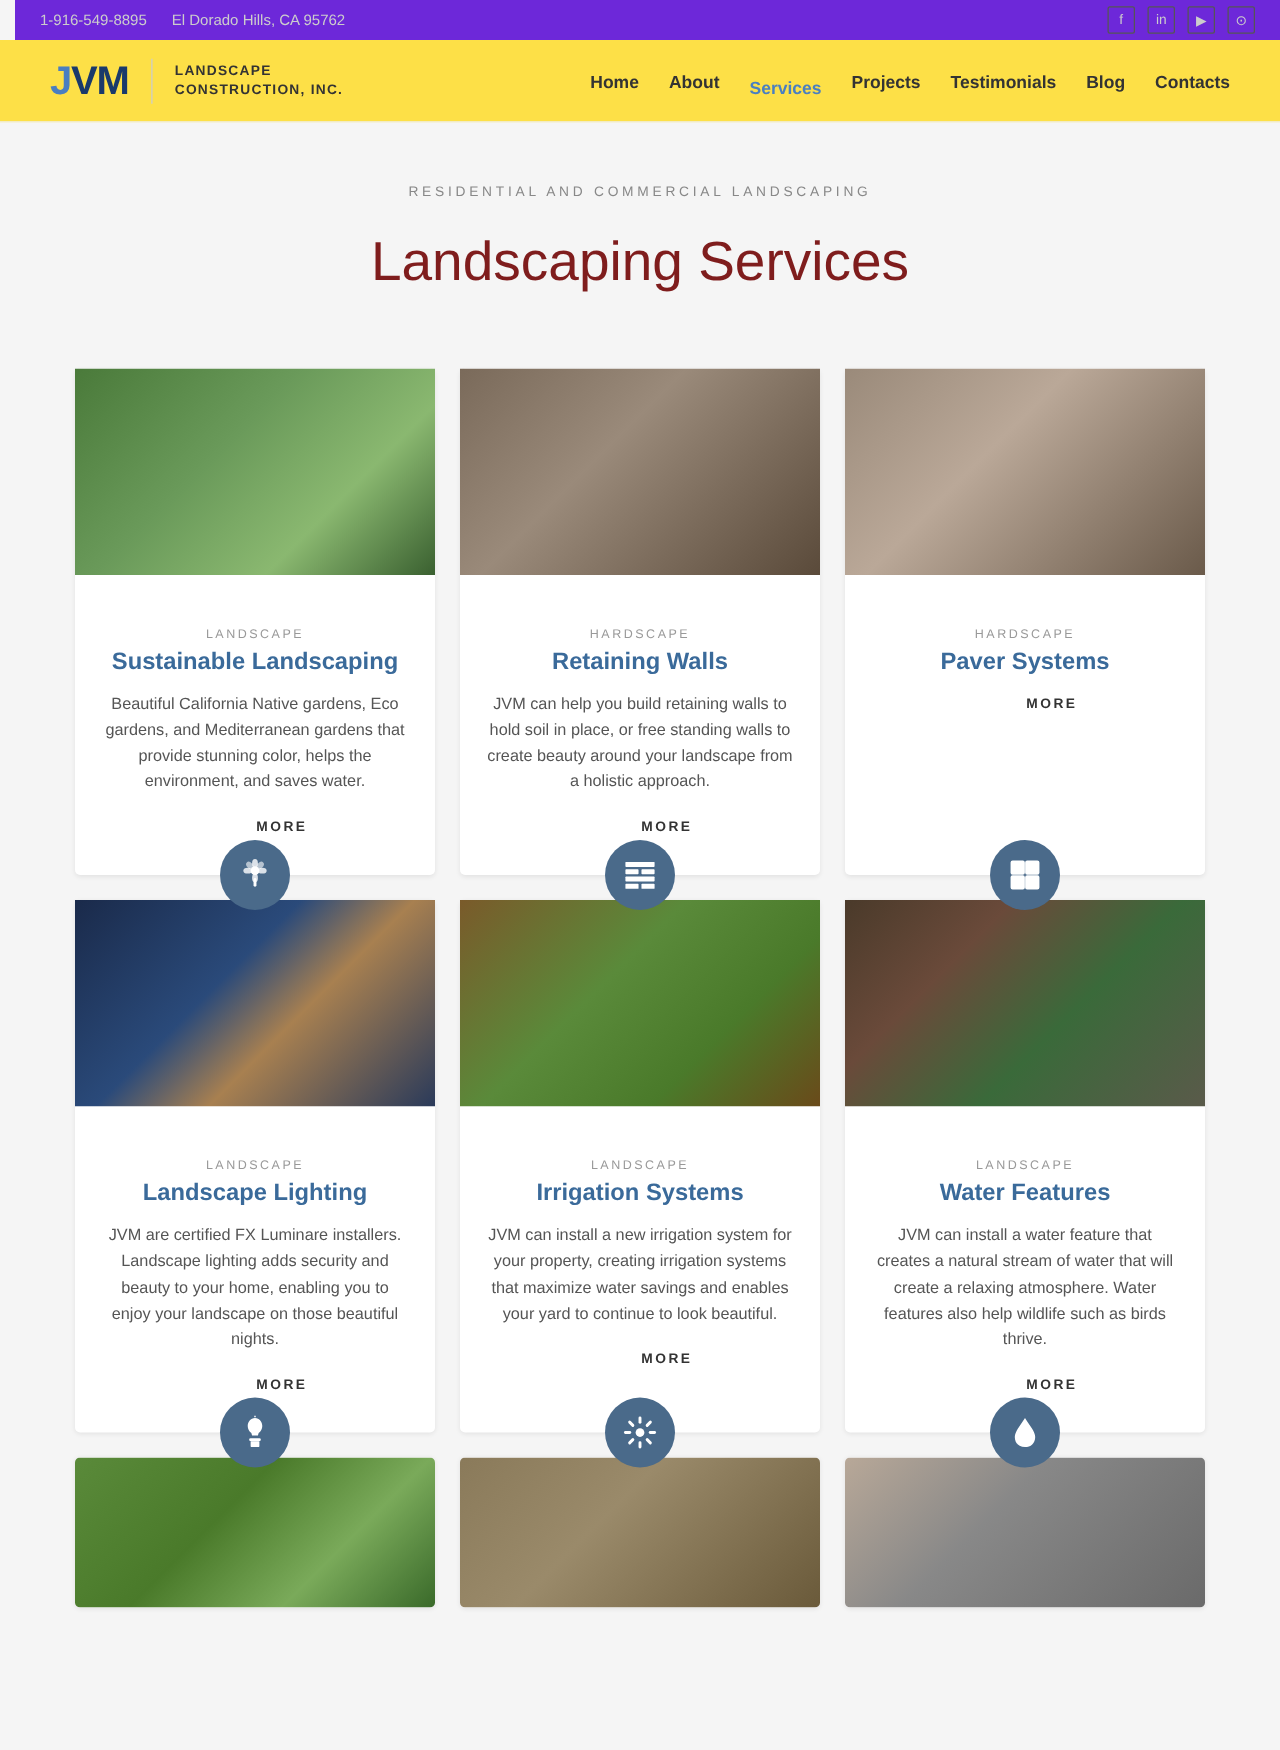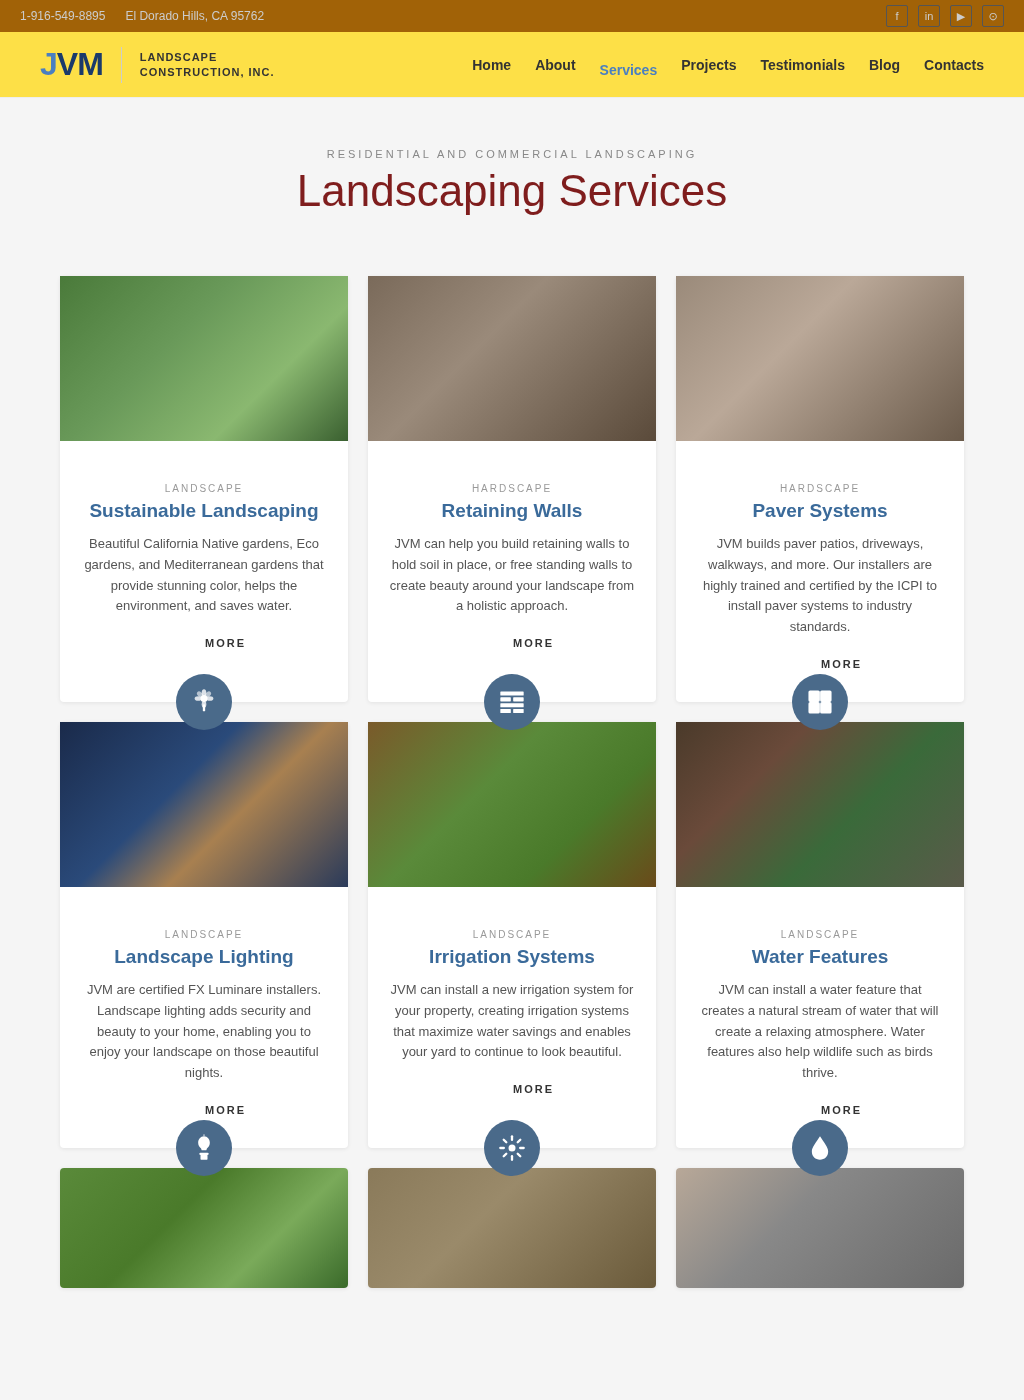--- a/index.html
+++ b/index.html
@@ -1,26 +1,27 @@
 <!DOCTYPE html>
 <html><head>
   <meta charset="utf-8">
   <style>
     * { box-sizing: border-box; margin: 0; padding: 0; }
     body { font-family: Arial, sans-serif; background: #f5f5f5; color: #333; }
 
     
     .top-bar {
-      background: #a16207;
+      background: #6d28d9;
       color: #ccc;
       font-size: 12px;
       padding: 5px 20px;
       display: flex;
       justify-content: space-between;
       align-items: center;
+      margin-left: 12px;
     }
     .top-bar-left { display: flex; gap: 20px; }
     .top-bar-right { display: flex; gap: 10px; }
     .social-icon {
       width: 22px; height: 22px;
       border: 1px solid #555;
       display: flex; align-items: center; justify-content: center;
       font-size: 11px; color: #ccc; cursor: pointer;
       border-radius: 2px;
     }
@@ -56,21 +57,21 @@
     nav a.active { color: #4a7fc1; margin-top: 10px; }
 
     
     .hero-section {
       text-align: center;
       padding: 50px 20px 30px;
       background: #f5f5f5;
     }
     .hero-subtitle {
       font-size: 11px; letter-spacing: 3px; color: #888;
-      text-transform: uppercase; margin-bottom: 6px;
+      text-transform: uppercase; margin-bottom: 25px;
     }
     .hero-title {
       font-size: 44px; font-weight: 400; color: #7f1d1d;
     }
 
     
     .services-section {
       padding: 30px 60px 40px;
       background: #f5f5f5;
     }
@@ -259,21 +260,20 @@
       <svg width="28" height="28" viewBox="0 0 24 24" fill="none" stroke="white" stroke-width="1.8">
       <rect x="3" y="3" width="8" height="8" rx="0.5"></rect>
       <rect x="13" y="3" width="8" height="8" rx="0.5"></rect>
       <rect x="3" y="13" width="8" height="8" rx="0.5"></rect>
       <rect x="13" y="13" width="8" height="8" rx="0.5"></rect>
     </svg>
     </div>
     <div class="card-body">
       <div class="card-category">HARDSCAPE</div>
       <div class="card-title">Paver Systems</div>
-      <div class="card-desc">JVM builds paver patios, driveways, walkways, and more. Our installers are highly trained and certified by the ICPI to install paver systems to industry standards.</div>
       <a class="card-more">MORE</a>
     </div>
   </div>
     </div>
   <div class="services-row" id="row2">
       <div class="service-card">
     <div class="card-image img-night">
       <div class="card-image-placeholder"></div>
     </div>
     <div class="card-icon-wrap">

